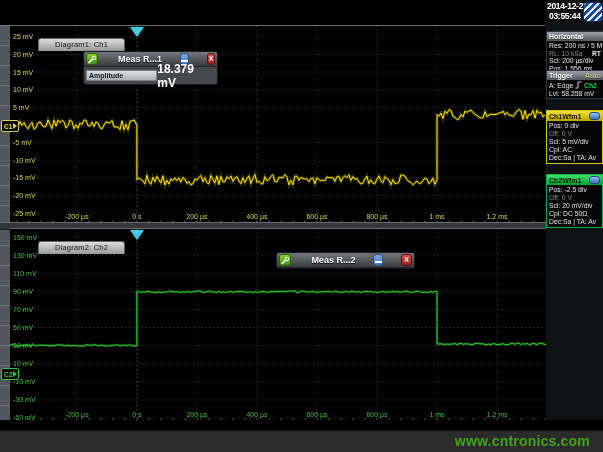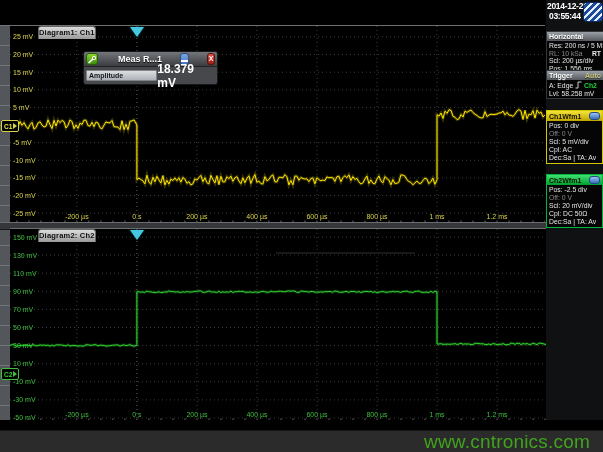--- a/index.html
+++ b/index.html
@@ -6,22 +6,22 @@
   .screen{position:relative;width:603px;height:452px;background:#000;overflow:hidden;
           font-family:"Liberation Sans",sans-serif;-webkit-font-smoothing:none;}
   .left-strip{position:absolute;left:0;top:25px;width:10px;height:405px;background:#53565b;
           border-right:1px solid #26282b;
           background-image:repeating-linear-gradient(to bottom,rgba(255,255,255,.18) 0 1px,transparent 1px 20px);}
   .diagram{position:absolute;background:#000;border-top:1px solid #6f6f6f;}
   #diagram1{left:10px;top:25px;width:535px;height:197px;}
   #diagram2{left:10px;top:228px;width:587px;height:192px;}
   .diagram svg{position:absolute;left:0;top:0;width:100%;height:100%;}
   svg text{font-family:"Liberation Sans",sans-serif;}
-  .tab{position:absolute;left:28px;top:0;height:12px;line-height:12px;padding:0 0;
-       background:linear-gradient(#dcdcdc,#9a9a9a);color:#101010;font-size:7.5px;font-weight:bold;
+  .tab{position:absolute;left:28px;top:12px;height:12px;line-height:12px;padding:0 16px;
+       background:linear-gradient(#dcdcdc,#9a9a9a);color:#101010;font-size:7.5px;font-weight:normal;
        border-radius:3px 3px 0 0;border:1px solid #666;border-bottom:none;letter-spacing:.2px;}
   .trig-marker{position:absolute;top:1px;width:0;height:0;border-left:7px solid transparent;
        border-right:7px solid transparent;border-top:10px solid #45c8e0;filter:drop-shadow(0 0 1px #104a55);}
   .gnd-chip{position:absolute;left:-9px;display:flex;align-items:center;height:10px;padding:0 1px 0 2px;
        background:#000;border:1px solid;border-radius:2px;font-size:6.5px;font-weight:bold;}
   .gnd-chip .arr{width:0;height:0;border-top:3px solid transparent;border-bottom:3px solid transparent;
        border-left:4px solid;margin-left:1px;}
   .c1{border-color:#d8d34a;color:#f0e840;}  .c1 .arr{border-left-color:#d8d34a;}
   .c2{border-color:#3fbf3f;color:#30d530;}  .c2 .arr{border-left-color:#3fbf3f;}
   .ta-badge{position:absolute;right:1px;background:#00b43c;color:#00320c;font-size:6.5px;font-weight:bold;
@@ -70,21 +70,21 @@
   .wfm-hd{display:flex;justify-content:space-between;align-items:center;height:10px;padding:0 2px;
        font-size:7px;font-weight:bold;color:#101000;}
   #panel-ch1 .wfm-hd{background:linear-gradient(#f4e43a,#bfa400);}
   #panel-ch2 .wfm-hd{background:linear-gradient(#3fe070,#00a030);}
   .dlg-icon{width:9px;height:6px;border-radius:3px;background:linear-gradient(#9cc4f0,#3a6cc0);border:1px solid #234a86;}
   .wfm-bd{padding:1px 2px;color:#e6e6e6;font-size:6.8px;line-height:7.9px;white-space:nowrap;}
   
   .bottom-gap{position:absolute;left:0;top:420px;width:603px;height:10px;background:#000;}
   .bottom-bar{position:absolute;left:0;top:430px;width:603px;height:22px;background:#2b2b2b;
        border-top:1px solid #151515;}
-  .watermark{position:absolute;right:13px;top:0;line-height:21px;font-size:19px;font-weight:400;
+  .watermark{position:absolute;right:13px;top:0;line-height:21px;font-size:14px;font-weight:700;
        color:#41a31d;letter-spacing:.2px;}
 </style>
 </head>
 <body>
 
 <div class="screen">
 
   <div class="left-strip"></div>
 
   <div class="diagram" id="diagram1">
@@ -307,20 +307,35 @@
           <span>X</span>
         </div>
     </div>
     <div class="popup-row">
       <span class="meas-label">Amplitude</span>
       <span class="meas-value">18.379 mV</span>
     </div>
   </div>
 
   <div class="popup" style="left:276px;top:252px;width:137px;">
+    <div class="popup-hd">
+      <div class="btn btn-wrench">
+        <svg width="10" height="9" viewBox="0 0 10 9">
+          <circle cx="7" cy="3" r="1.7" fill="none" stroke="#fff" stroke-width="1"></circle>
+          <line x1="1.6" y1="8" x2="5.7" y2="4.2" stroke="#fff" stroke-width="1.6"></line>
+        </svg>
+      </div>
+      <span class="popup-title">Meas R...2</span>
+      <div class="btn btn-min">
+          <i></i>
+        </div>
+      <div class="btn btn-close">
+          <span>X</span>
+        </div>
+    </div>
   </div>
 
   <div class="sidebar">
     <div class="dtbox">
       <div class="dt-date">2014-12-22</div>
       <div class="dt-time">03:55:44</div>
       <div class="rs-logo">
           <i></i>
         </div>
     </div>

